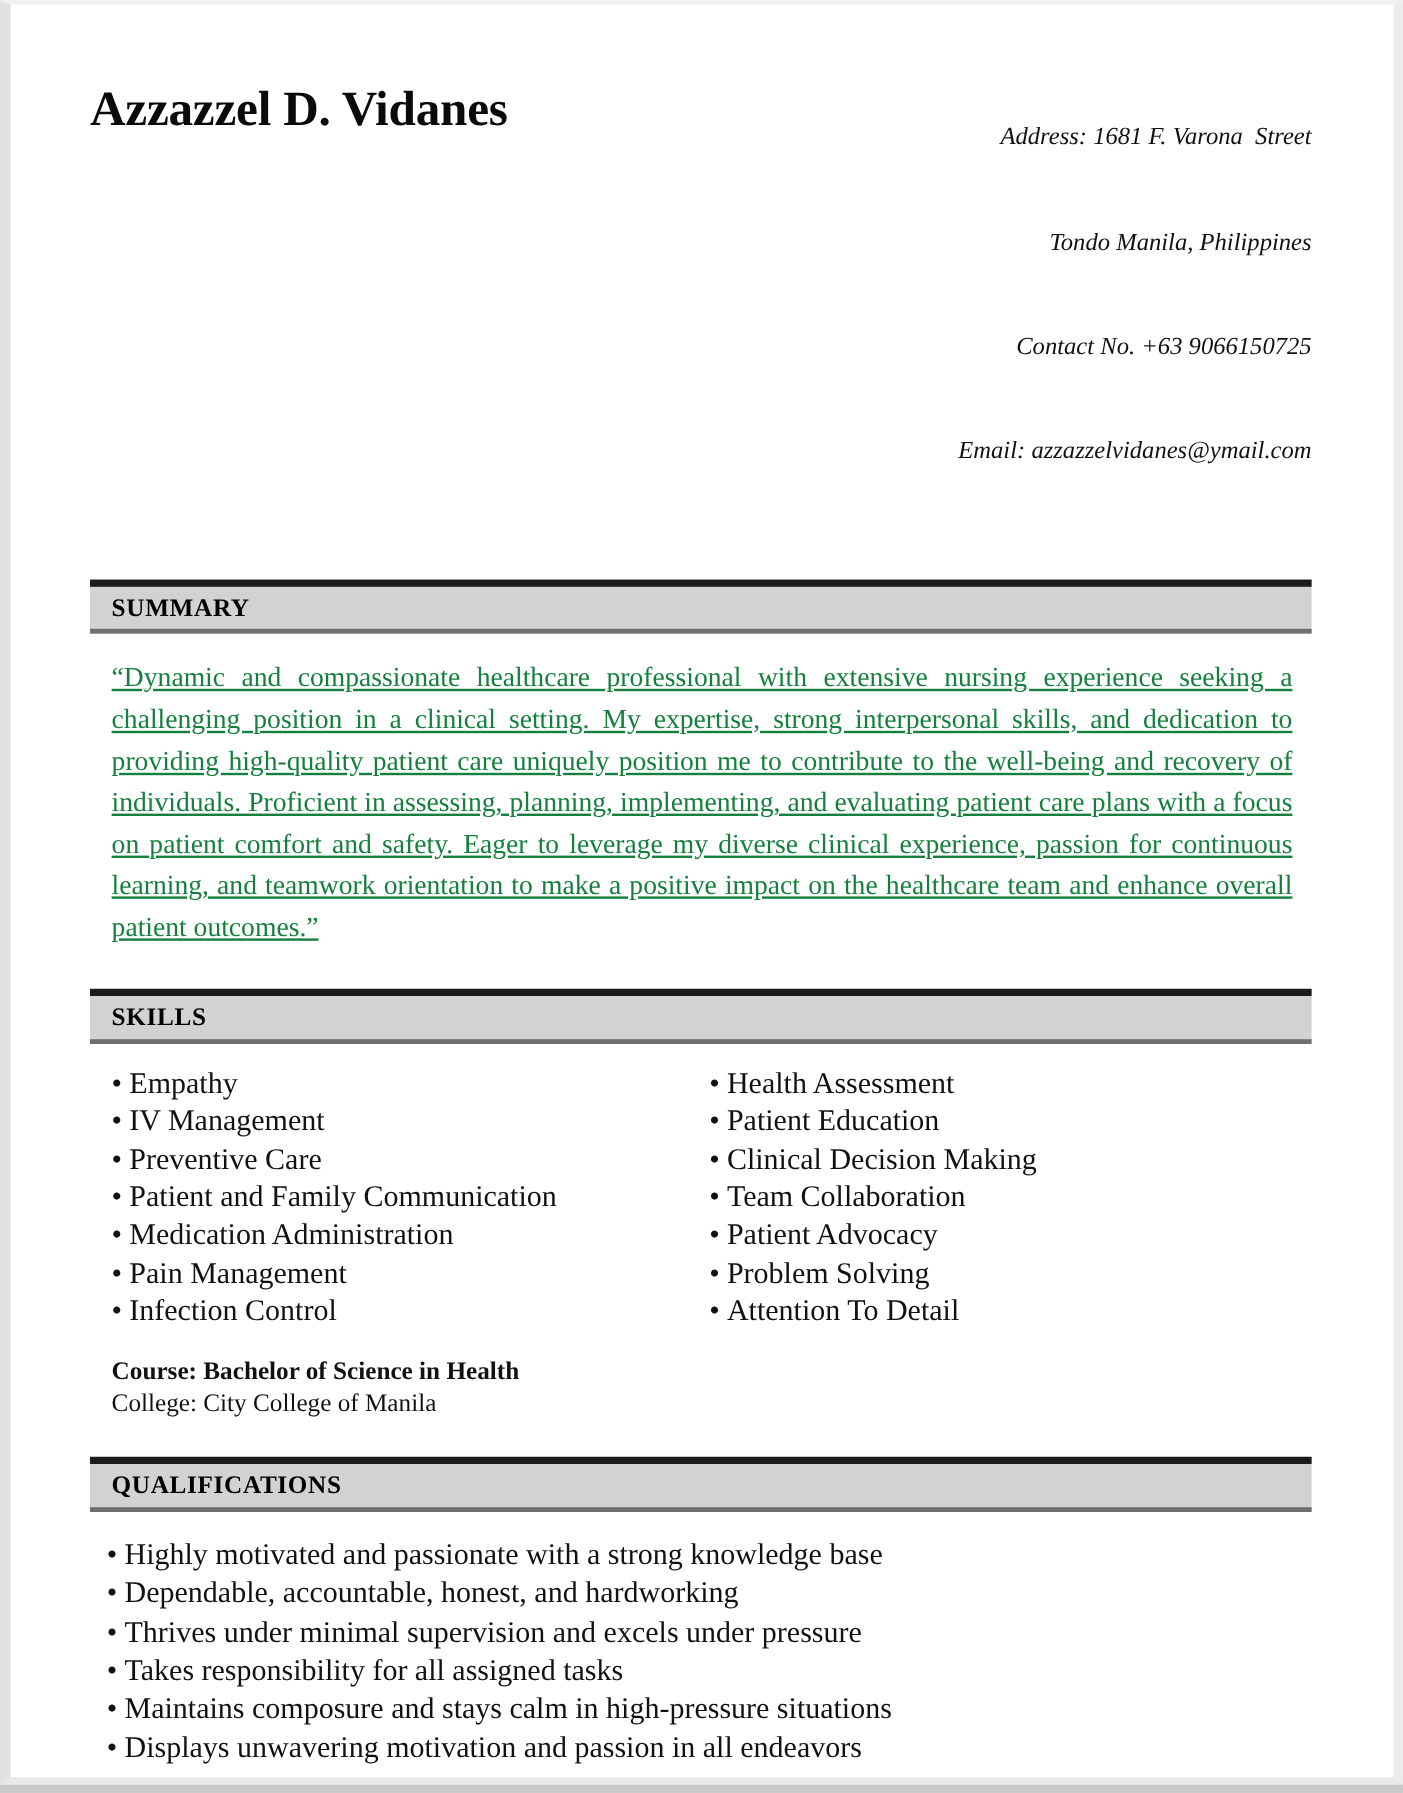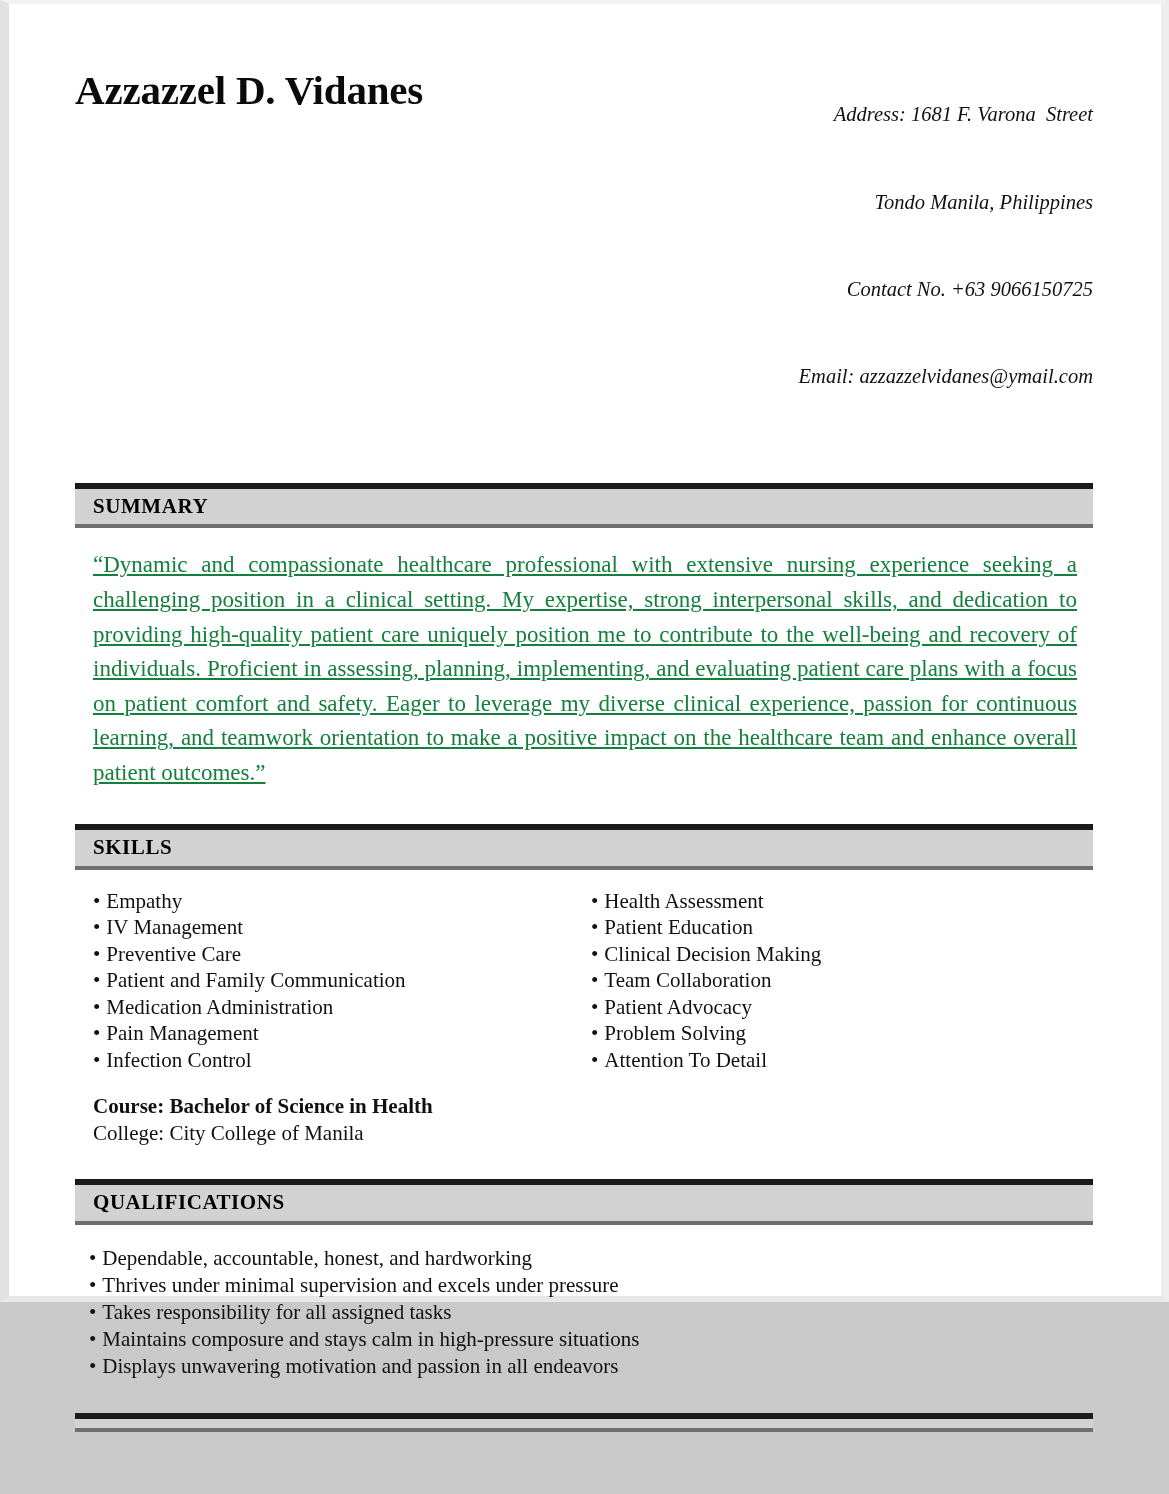--- a/index.html
+++ b/index.html
@@ -10,21 +10,21 @@
   body {
     width: 1169px;
     height: 1494px;
     overflow: hidden;
     font-family: "Liberation Serif", "DejaVu Serif", serif;
   }
 
   .page {
     position: relative;
     width: 1169px;
-    height: 1302px;
+    height: 1487px;
     background: #ffffff;
     box-sizing: border-box;
     border-left: 9px solid #e2e2e2;
     border-right: 8px solid #ededed;
     border-top: 4px solid #f2f2f2;
     border-bottom: 6px solid #e8e8e8;
   }
 
   .inner {
     position: absolute;
@@ -97,21 +97,21 @@
 
   
   .skills-wrap {
     display: flex;
     margin-top: 18px;
     padding-left: 18px;
   }
   .skills-col { width: 490px; }
   .skills-col.right { padding-left: 8px; }
   .bullet-line {
-    font-size: 21px;
+    font-size: 25px;
     line-height: 1.265;
     color: #111111;
     white-space: nowrap;
   }
   .bullet-line .b { margin-right: 6px; }
 
   
   .edu-block {
     margin-top: 20px;
     padding-left: 18px;
@@ -177,20 +177,21 @@
 
     <div class="edu-block">
       <div class="edu-line bold">Course: Bachelor of Science in Health</div>
       <div class="edu-line">College: City College of Manila</div>
     </div>
 
     <div class="section-bar sec-qualifications">
       <div class="title">QUALIFICATIONS</div>
     </div>
     <div class="quals">
+      <div class="bullet-line"><span class="b">•</span><span>Highly motivated and passionate with a strong knowledge base</span></div>
       <div class="bullet-line"><span class="b">•</span><span>Dependable, accountable, honest, and hardworking</span></div>
       <div class="bullet-line"><span class="b">•</span><span>Thrives under minimal supervision and excels under pressure</span></div>
       <div class="bullet-line"><span class="b">•</span><span>Takes responsibility for all assigned tasks</span></div>
       <div class="bullet-line"><span class="b">•</span><span>Maintains composure and stays calm in high-pressure situations</span></div>
       <div class="bullet-line"><span class="b">•</span><span>Displays unwavering motivation and passion in all endeavors</span></div>
     </div>
 
     <div class="section-bar sec-work">
       
     </div>

